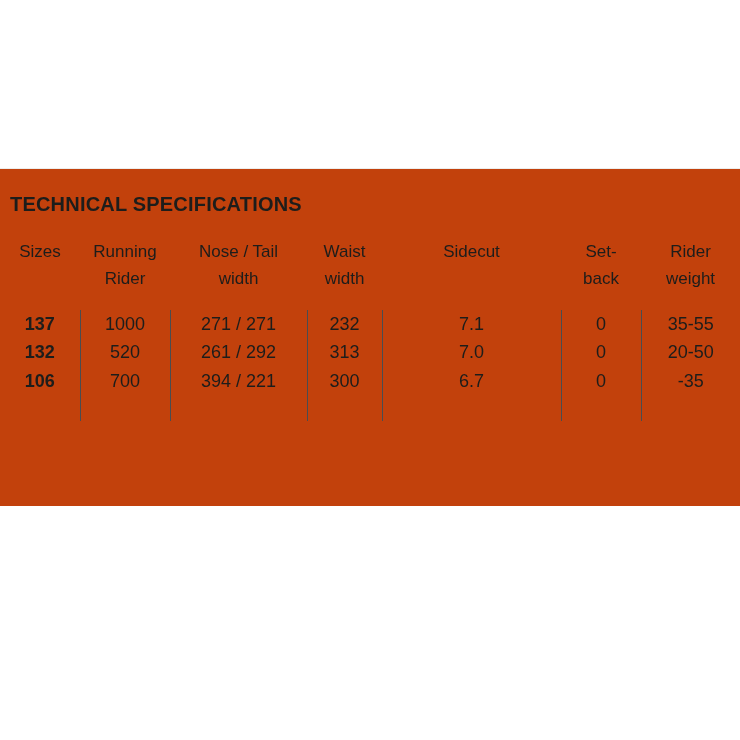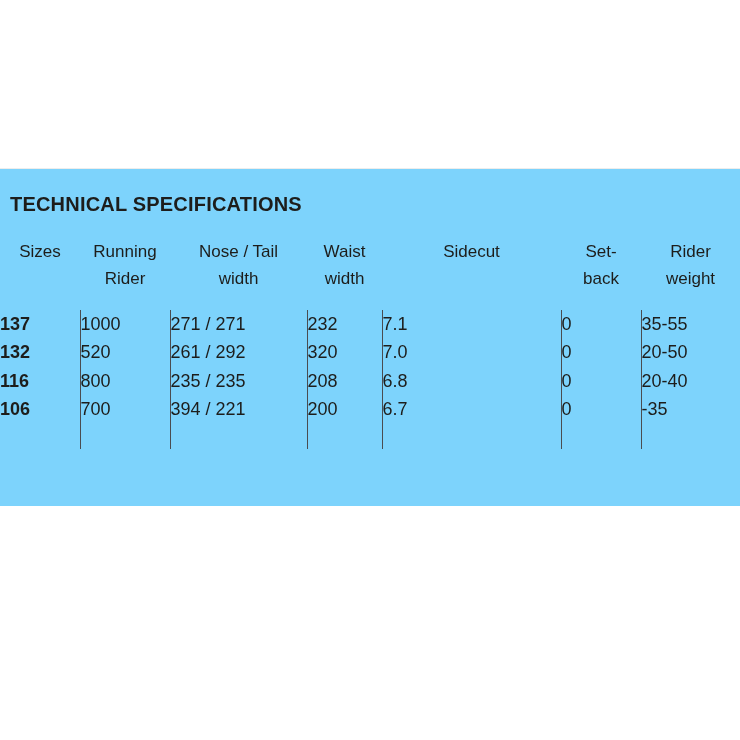--- a/index.html
+++ b/index.html
@@ -14,21 +14,21 @@
     height: 740px;
     background: #ffffff;
     overflow: hidden;
   }
   .spec-panel {
     position: absolute;
     left: 0;
     top: 168px;
     width: 740px;
     height: 338px;
-    background: #7dd3fc;
+    background: #c2410c;
     border-top: 1px solid #ededec;
     box-sizing: border-box;
     padding-top: 23px;
     color: #1d1d1b;
   }
   .panel-title {
     margin: 0 0 0 10px;
     font-size: 20px;
     line-height: 24px;
     font-weight: 700;
@@ -48,20 +48,21 @@
     color: #1d1d1b;
     text-align: center;
     vertical-align: top;
     white-space: pre-line;
     padding: 0 0 18px 0;
     margin-top: 32px;
   }
   table.spec-table td {
     font-size: 18px;
     color: #1d1d1b;
+    text-align: center;
     vertical-align: middle;
     height: 28.5px;
     padding: 0;
     border-left: 1px solid #4a4c50;
     white-space: nowrap;
   }
   table.spec-table td:first-child {
     border-left: none;
     font-weight: 700;
   }
@@ -109,39 +110,30 @@
           <td>271 / 271</td>
           <td>232</td>
           <td>7.1</td>
           <td>0</td>
           <td>35-55</td>
         </tr>
         <tr>
           <td>132</td>
           <td>520</td>
           <td>261 / 292</td>
-          <td>320</td>
+          <td>313</td>
           <td>7.0</td>
           <td>0</td>
           <td>20-50</td>
         </tr>
         <tr>
-          <td>116</td>
-          <td>800</td>
-          <td>235 / 235</td>
-          <td>208</td>
-          <td>6.8</td>
-          <td>0</td>
-          <td>20-40</td>
-        </tr>
-        <tr>
           <td>106</td>
           <td>700</td>
           <td>394 / 221</td>
-          <td>200</td>
+          <td>300</td>
           <td>6.7</td>
           <td>0</td>
           <td>-35</td>
         </tr>
         <tr class="spacer-row">
           <td></td>
           <td></td>
           <td></td>
           <td></td>
           <td></td>

